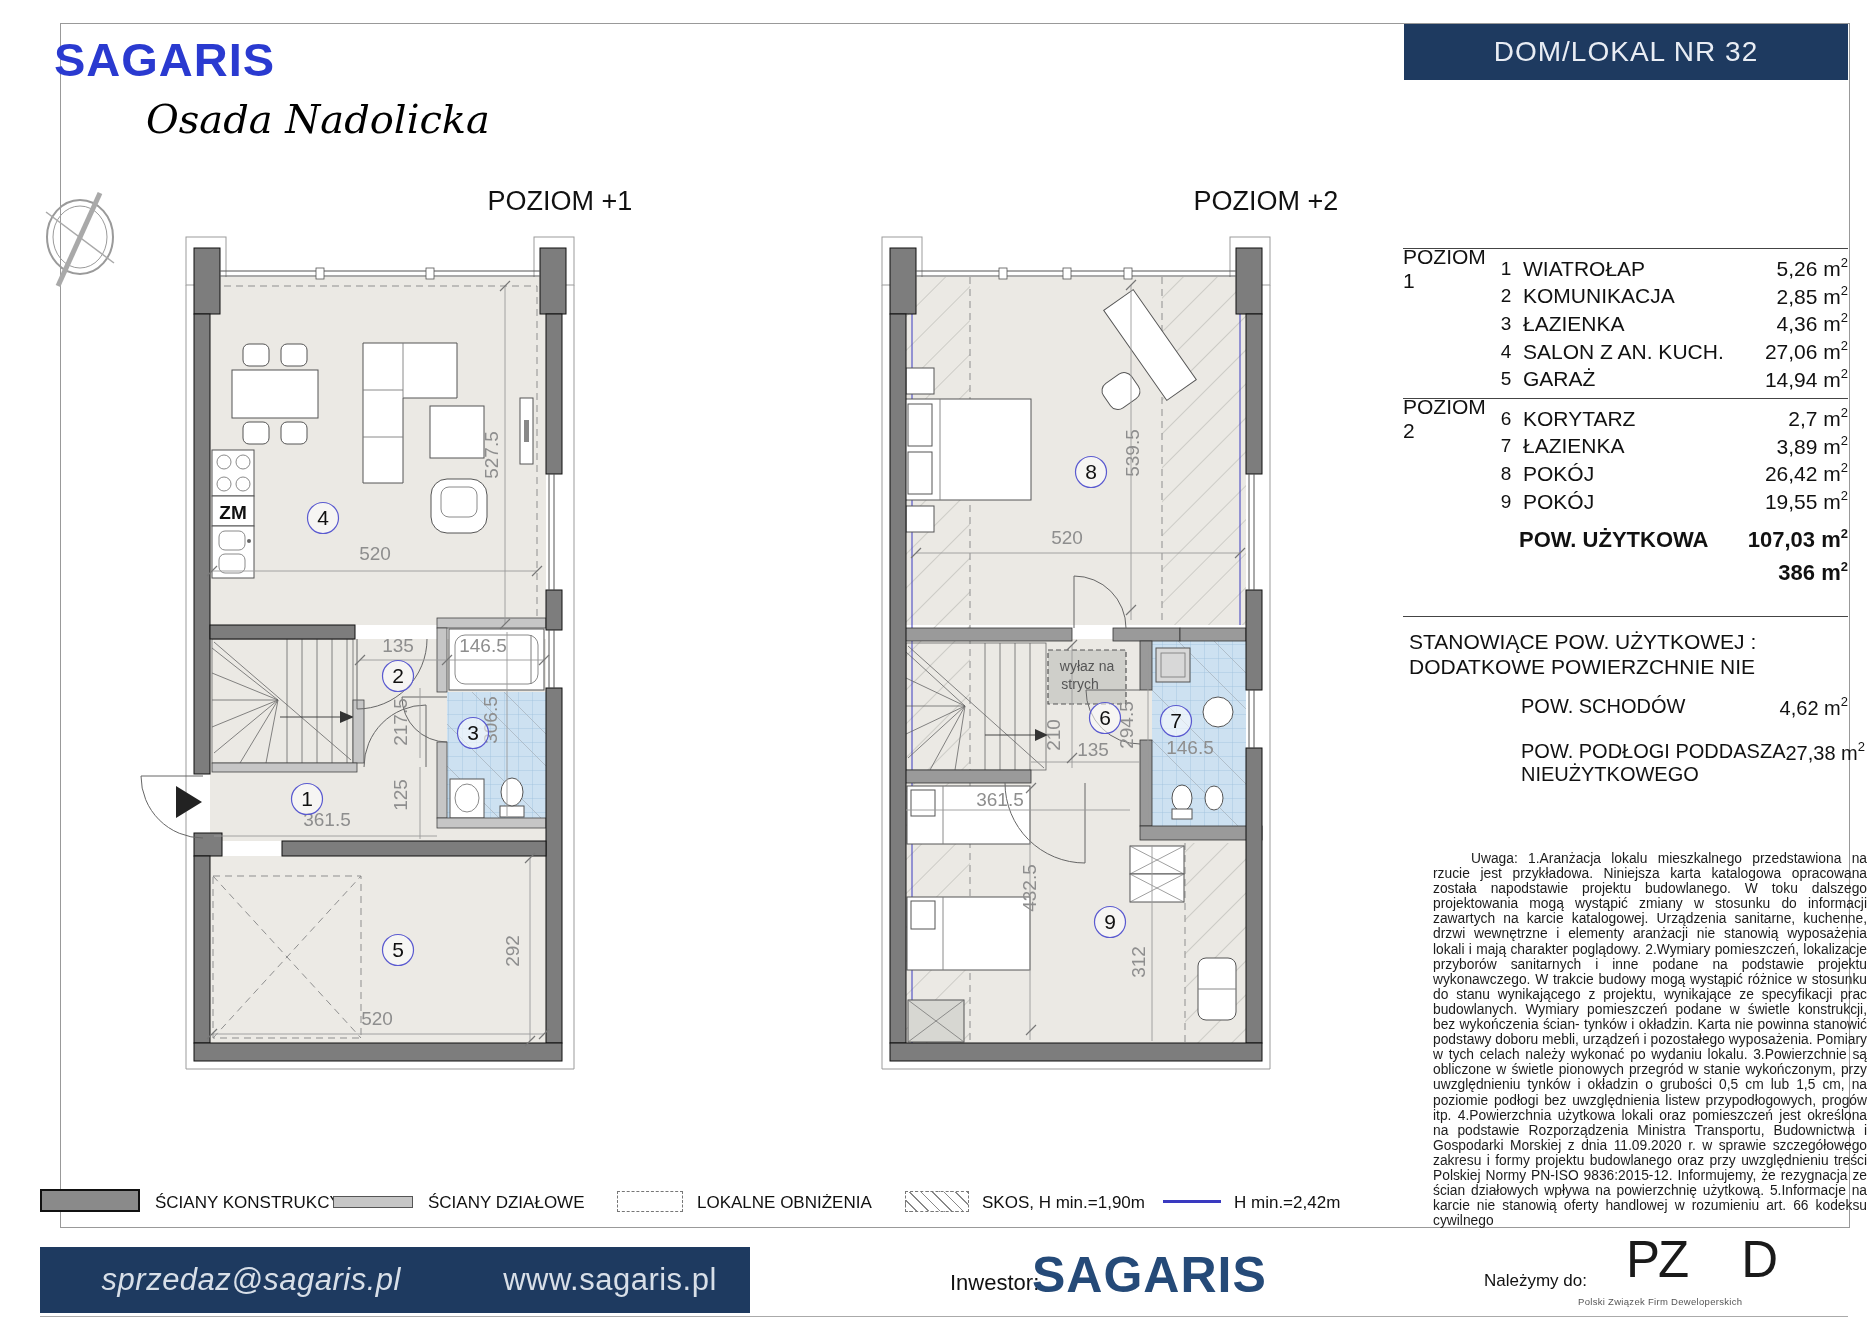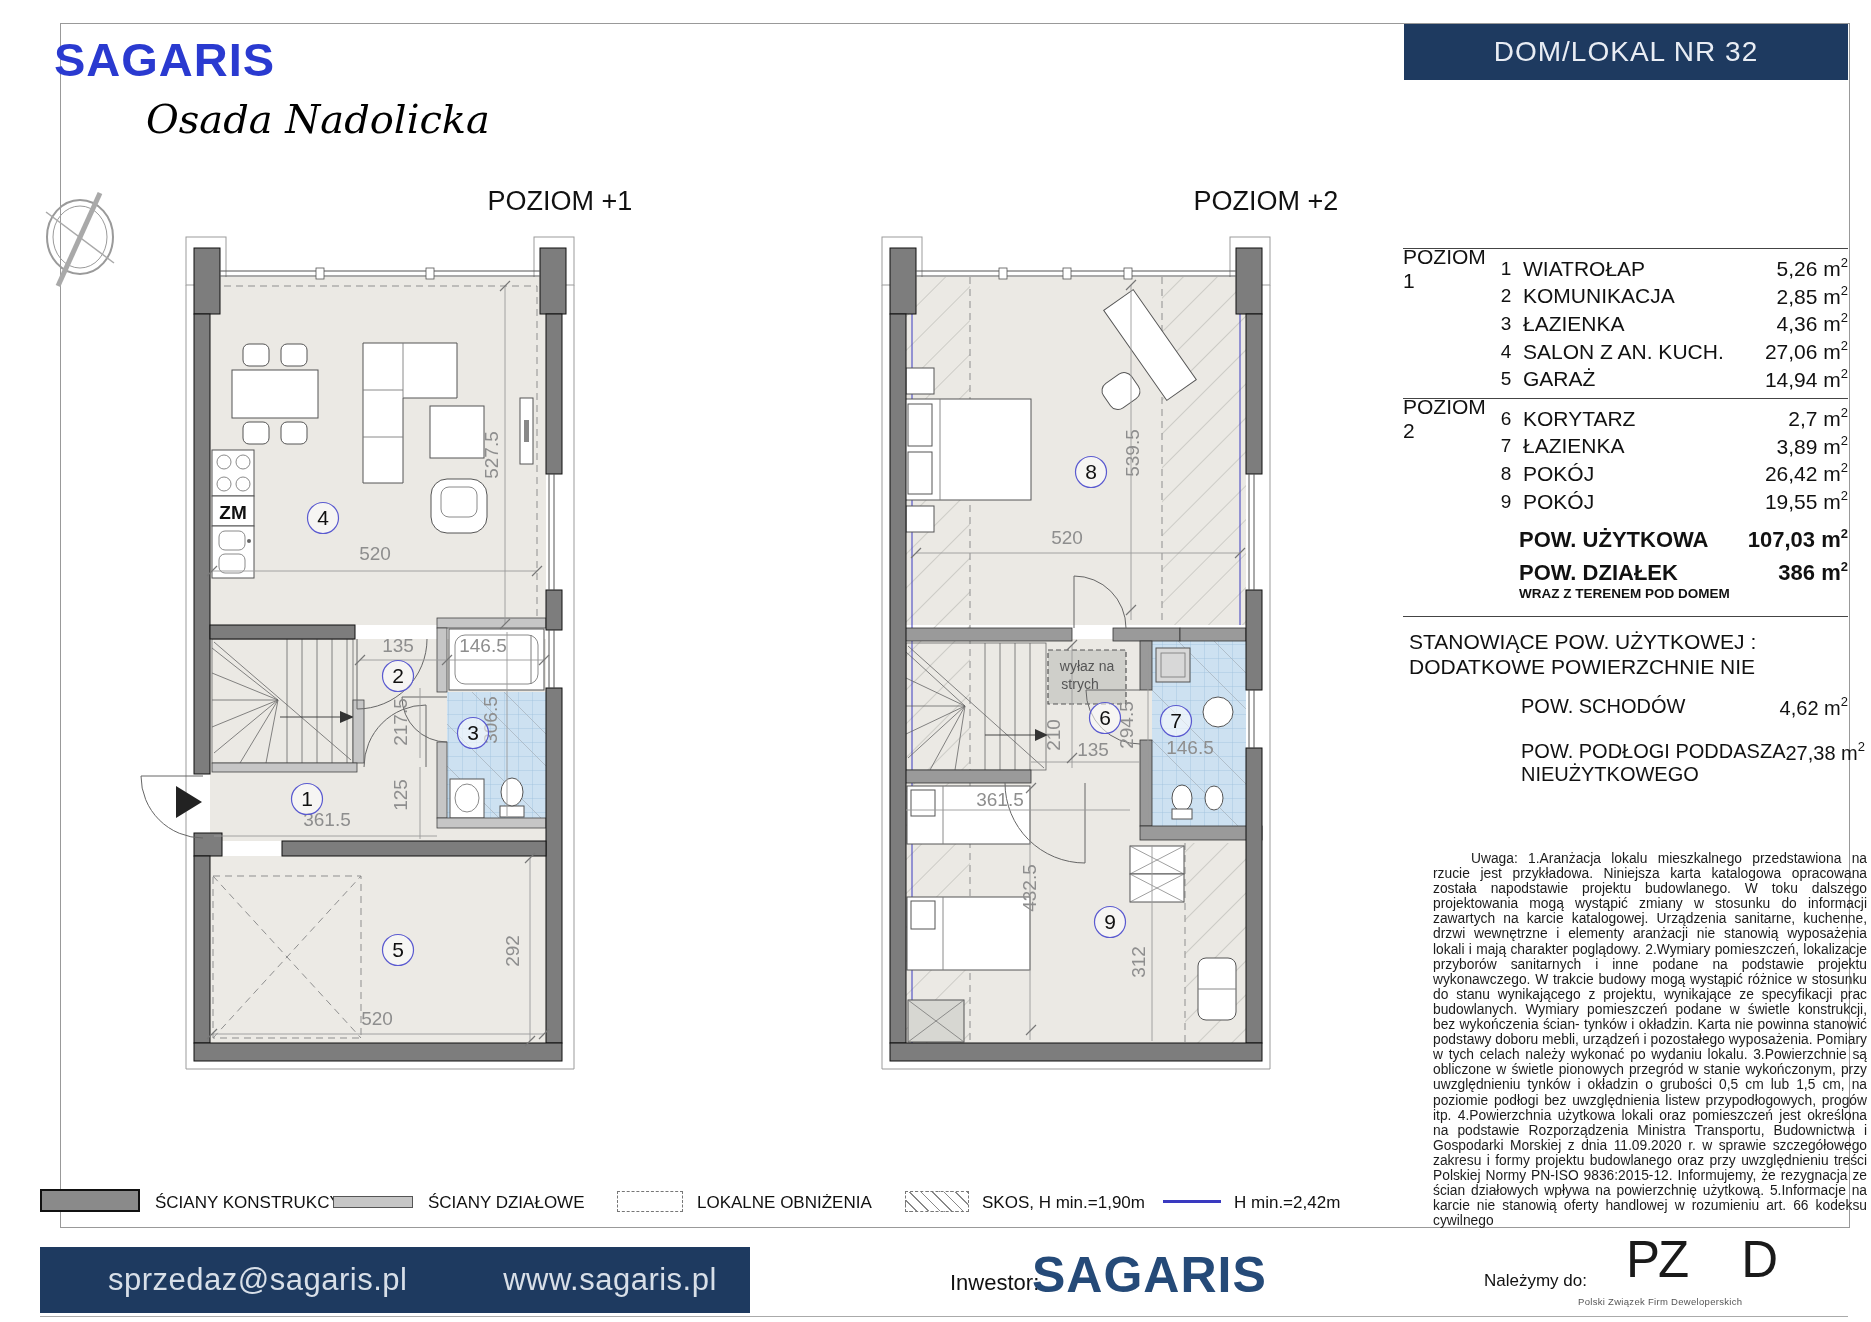--- a/index.html
+++ b/index.html
@@ -46,21 +46,21 @@
   #lg3s{left:617px;top:1191px;width:66px;height:21px;border:1.6px dashed #777;box-sizing:border-box;}
   #lg3t{left:697px;top:1193px;}
   #lg4s{left:905px;top:1191px;width:64px;height:21px;border:1.6px dashed #777;box-sizing:border-box;
         background:repeating-linear-gradient(45deg,transparent 0 7px,#888 7px 8.2px);}
   #lg4t{left:982px;top:1193px;}
   #lg5s{left:1163px;top:1200px;width:58px;height:2.6px;}
   #lg5t{left:1234px;top:1193px;}
   
   #footer-bar{left:40px;top:1247px;width:710px;height:66px;display:flex;align-items:center;}
   .mail{color:#d8dfe8;font-size:31px;letter-spacing:0.5px;}
-  #mail1{position:absolute;left:68px;width:300px;text-align:left;}
+  #mail1{position:absolute;left:61px;width:300px;text-align:right;font-style:italic;}
   #mail2{position:absolute;left:420px;width:300px;text-align:center;}
   #investor-label{left:950px;top:1270px;font-size:22px;}
   #investor-name{left:1032px;top:1246px;font-size:50px;font-weight:bold;letter-spacing:1px;}
   #member-label{left:1484px;top:1271px;font-size:17px;}
   #pzfd{left:1578px;top:1234px;width:190px;}
   #pzfd .letters{display:flex;align-items:flex-start;height:58px;}
   #pzfd .pz,#pzfd .d{font-size:51px;font-weight:normal;line-height:52px;letter-spacing:-2px;color:#1a1a1a;margin-left:48px;}
   #pzfd svg{margin:4px 2px 0 4px;}
   #pzfd .caption{font-size:9.5px;color:#555;letter-spacing:0.3px;margin-top:4px;white-space:nowrap;}
   #bottom-line{left:40px;top:1316px;width:1808px;height:1px;background:#aaa;}
@@ -411,24 +411,20 @@
           <span class="nm">POKÓJ</span>
           <span class="val">19,55 m<sup class="m2">2</sup></span>
         </div>
       </div>
     </div>
   <div class="trowT" style="height:40px">
     <span class="tlabel">POW. UŻYTKOWA</span>
     <span class="val"><span>107,03</span><span> m</span><sup class="m2">2</sup></span>
   </div>
   <div class="trowT" style="height:56px;align-items:flex-start">
-    <span class="tlabel">
-      <span style="display:block">POW. DZIAŁEK</span>
-      <span class="sub-note">WRAZ Z TERENEM POD DOMEM</span>
-    </span>
     <span class="val"><span>386</span><span> m</span><sup class="m2">2</sup></span>
   </div>
   <div class="rule"></div>
   <div id="add-head">
     <span style="display:block">STANOWIĄCE POW. UŻYTKOWEJ :</span>
     <span style="display:block">DODATKOWE POWIERZCHNIE NIE</span>
   </div>
   <div class="add-row" style="margin-top:16px">
     <span class="alabel">POW. SCHODÓW</span>
     <span class="val"><span>4,62</span><span> m</span><sup class="m2">2</sup></span>

